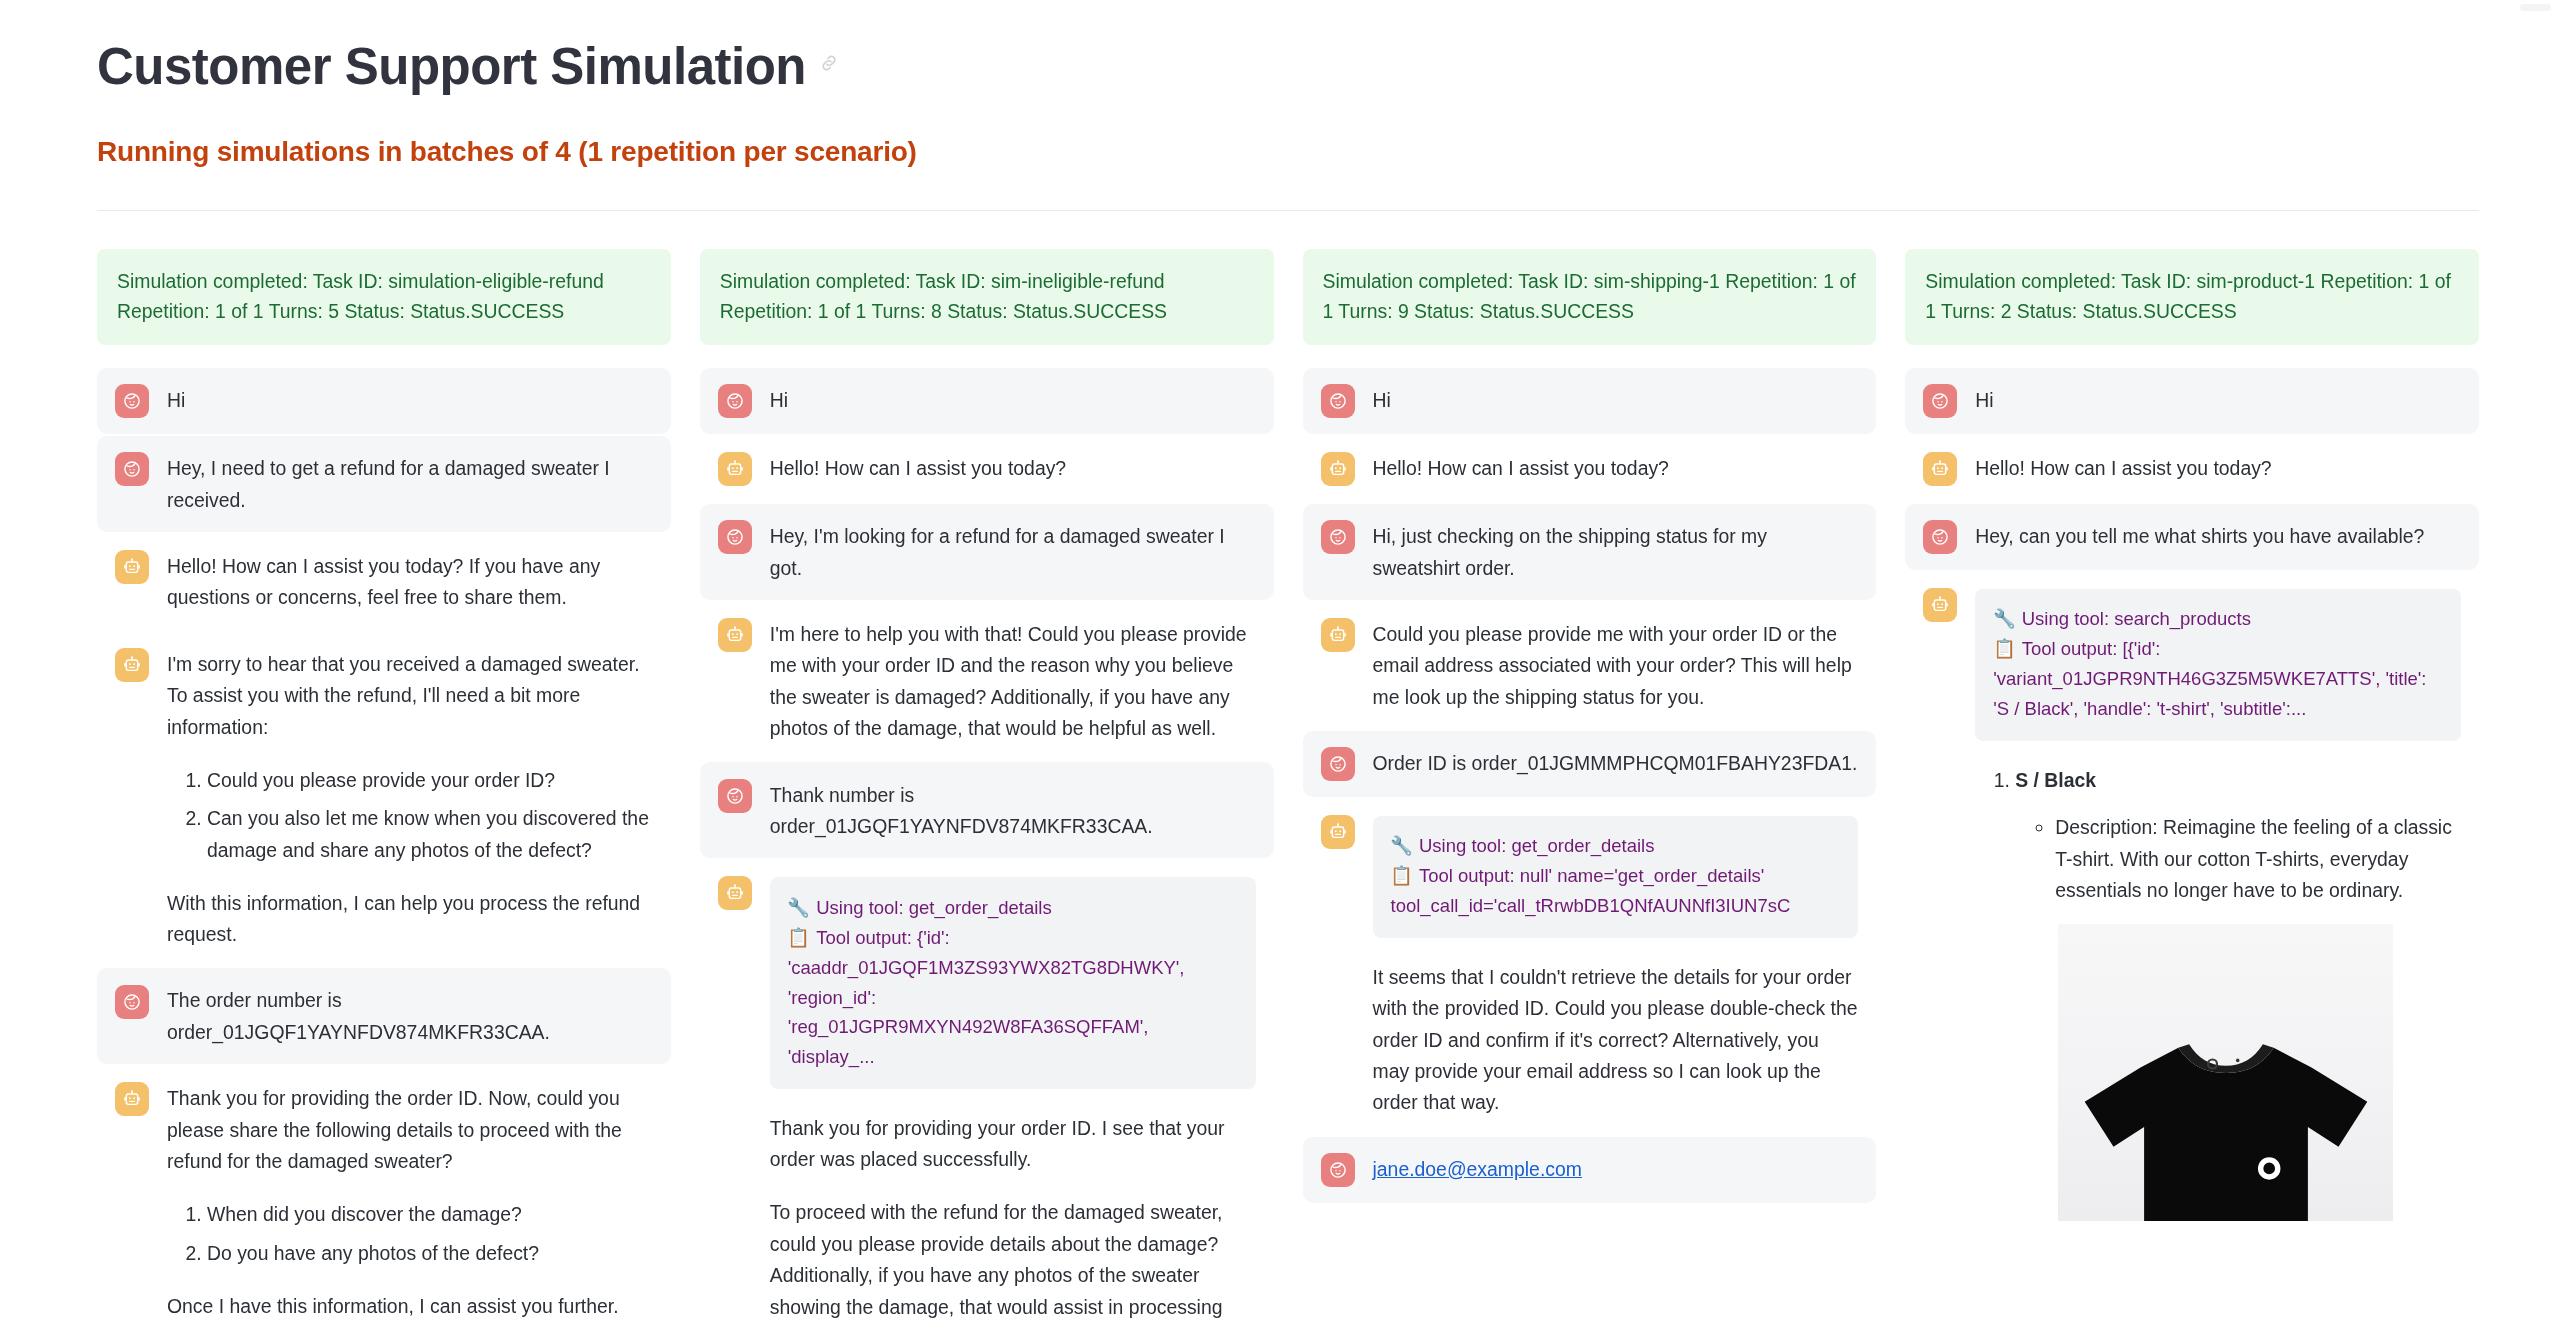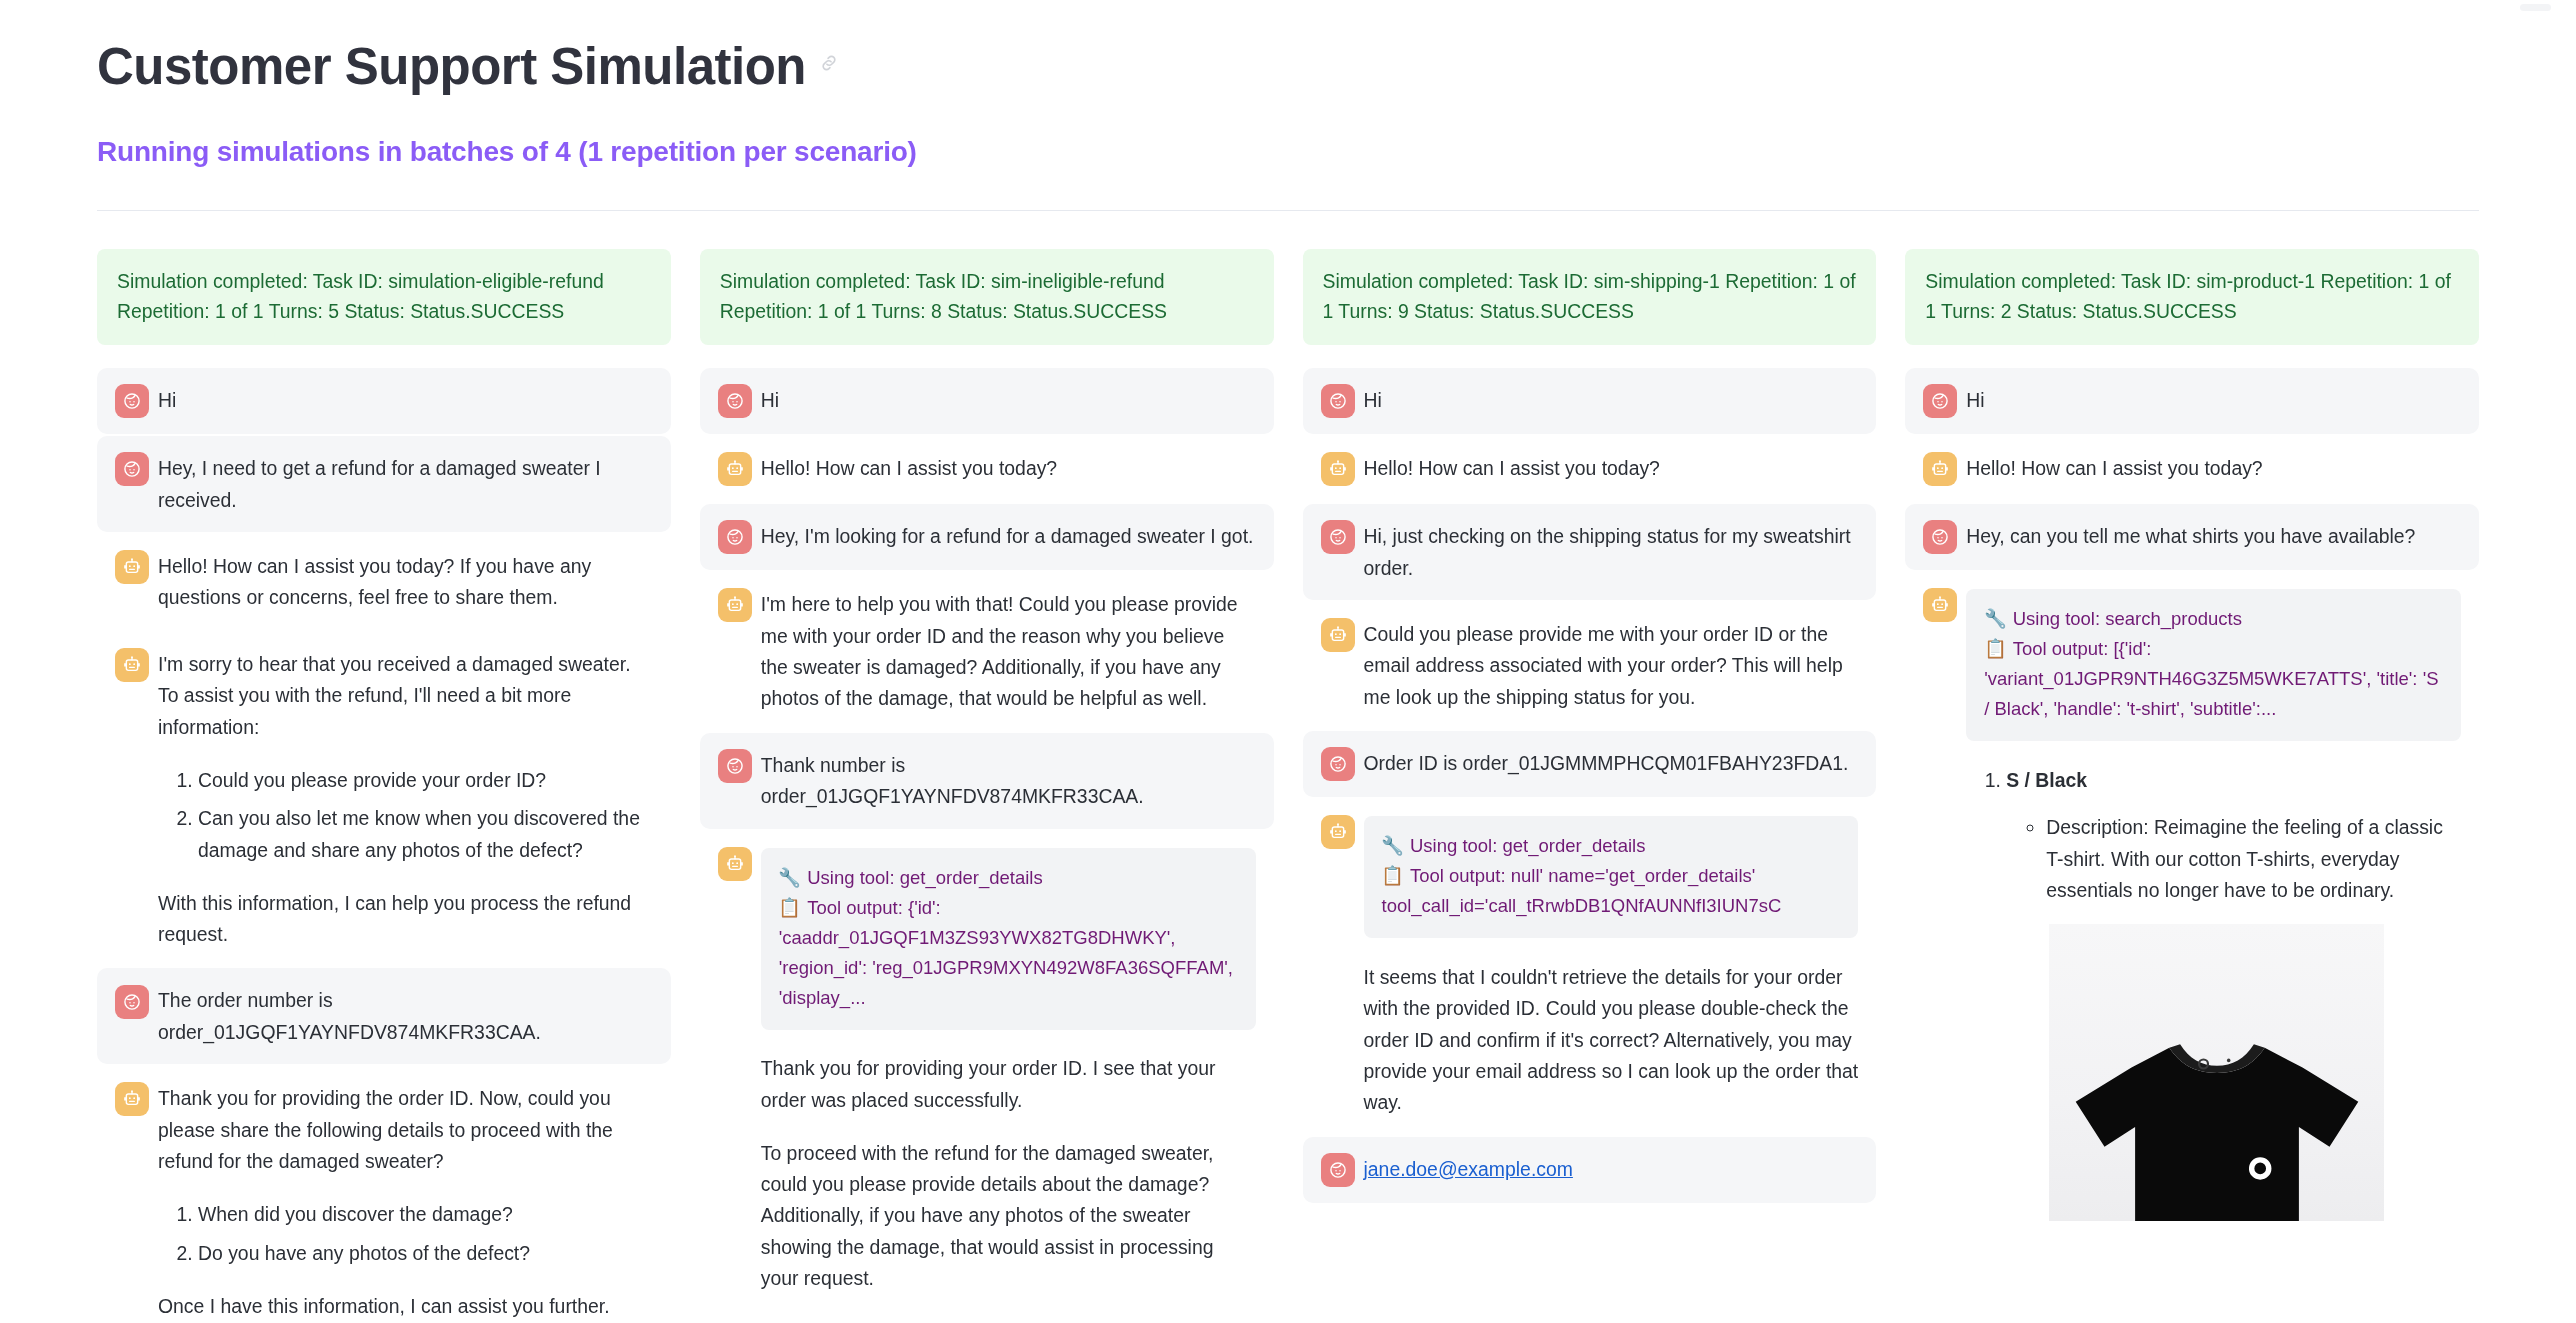--- a/index.html
+++ b/index.html
@@ -38,21 +38,21 @@
     vertical-align: middle;
     margin-left: 12.6px;
     margin-bottom: 9px;
     opacity: 0.45;
   }
   .anchor-icon svg { display: block; }
 
   .page-subtitle {
     font-size: 28px;
     font-weight: bold;
-    color: #8b5cf6;
+    color: #c2410c;
     margin-top: 39px;
     letter-spacing: -0.2px;
   }
 
   .divider {
     margin-top: 42px;
     height: 0.9px;
     background: #e6e9ef;
     width: 100%;
   }
@@ -78,21 +78,21 @@
     padding: 17px 20px 19px 20px;
     color: #1c6b34;
     font-size: 19.4px;
     line-height: 1.55;
     margin-bottom: 23.4px;
   }
 
   
   .msg {
     display: flex;
-    gap: 9px;
+    gap: 18px;
     padding: 15.3px 18px 16px 18px;
     border-radius: 10px;
     align-items: flex-start;
     margin-bottom: 1.8px;
   }
   .msg.user   { background: #f5f6f8; }
   .msg.bot    { background: #ffffff; }
 
   .avatar {
     width: 34px; height: 34px;

